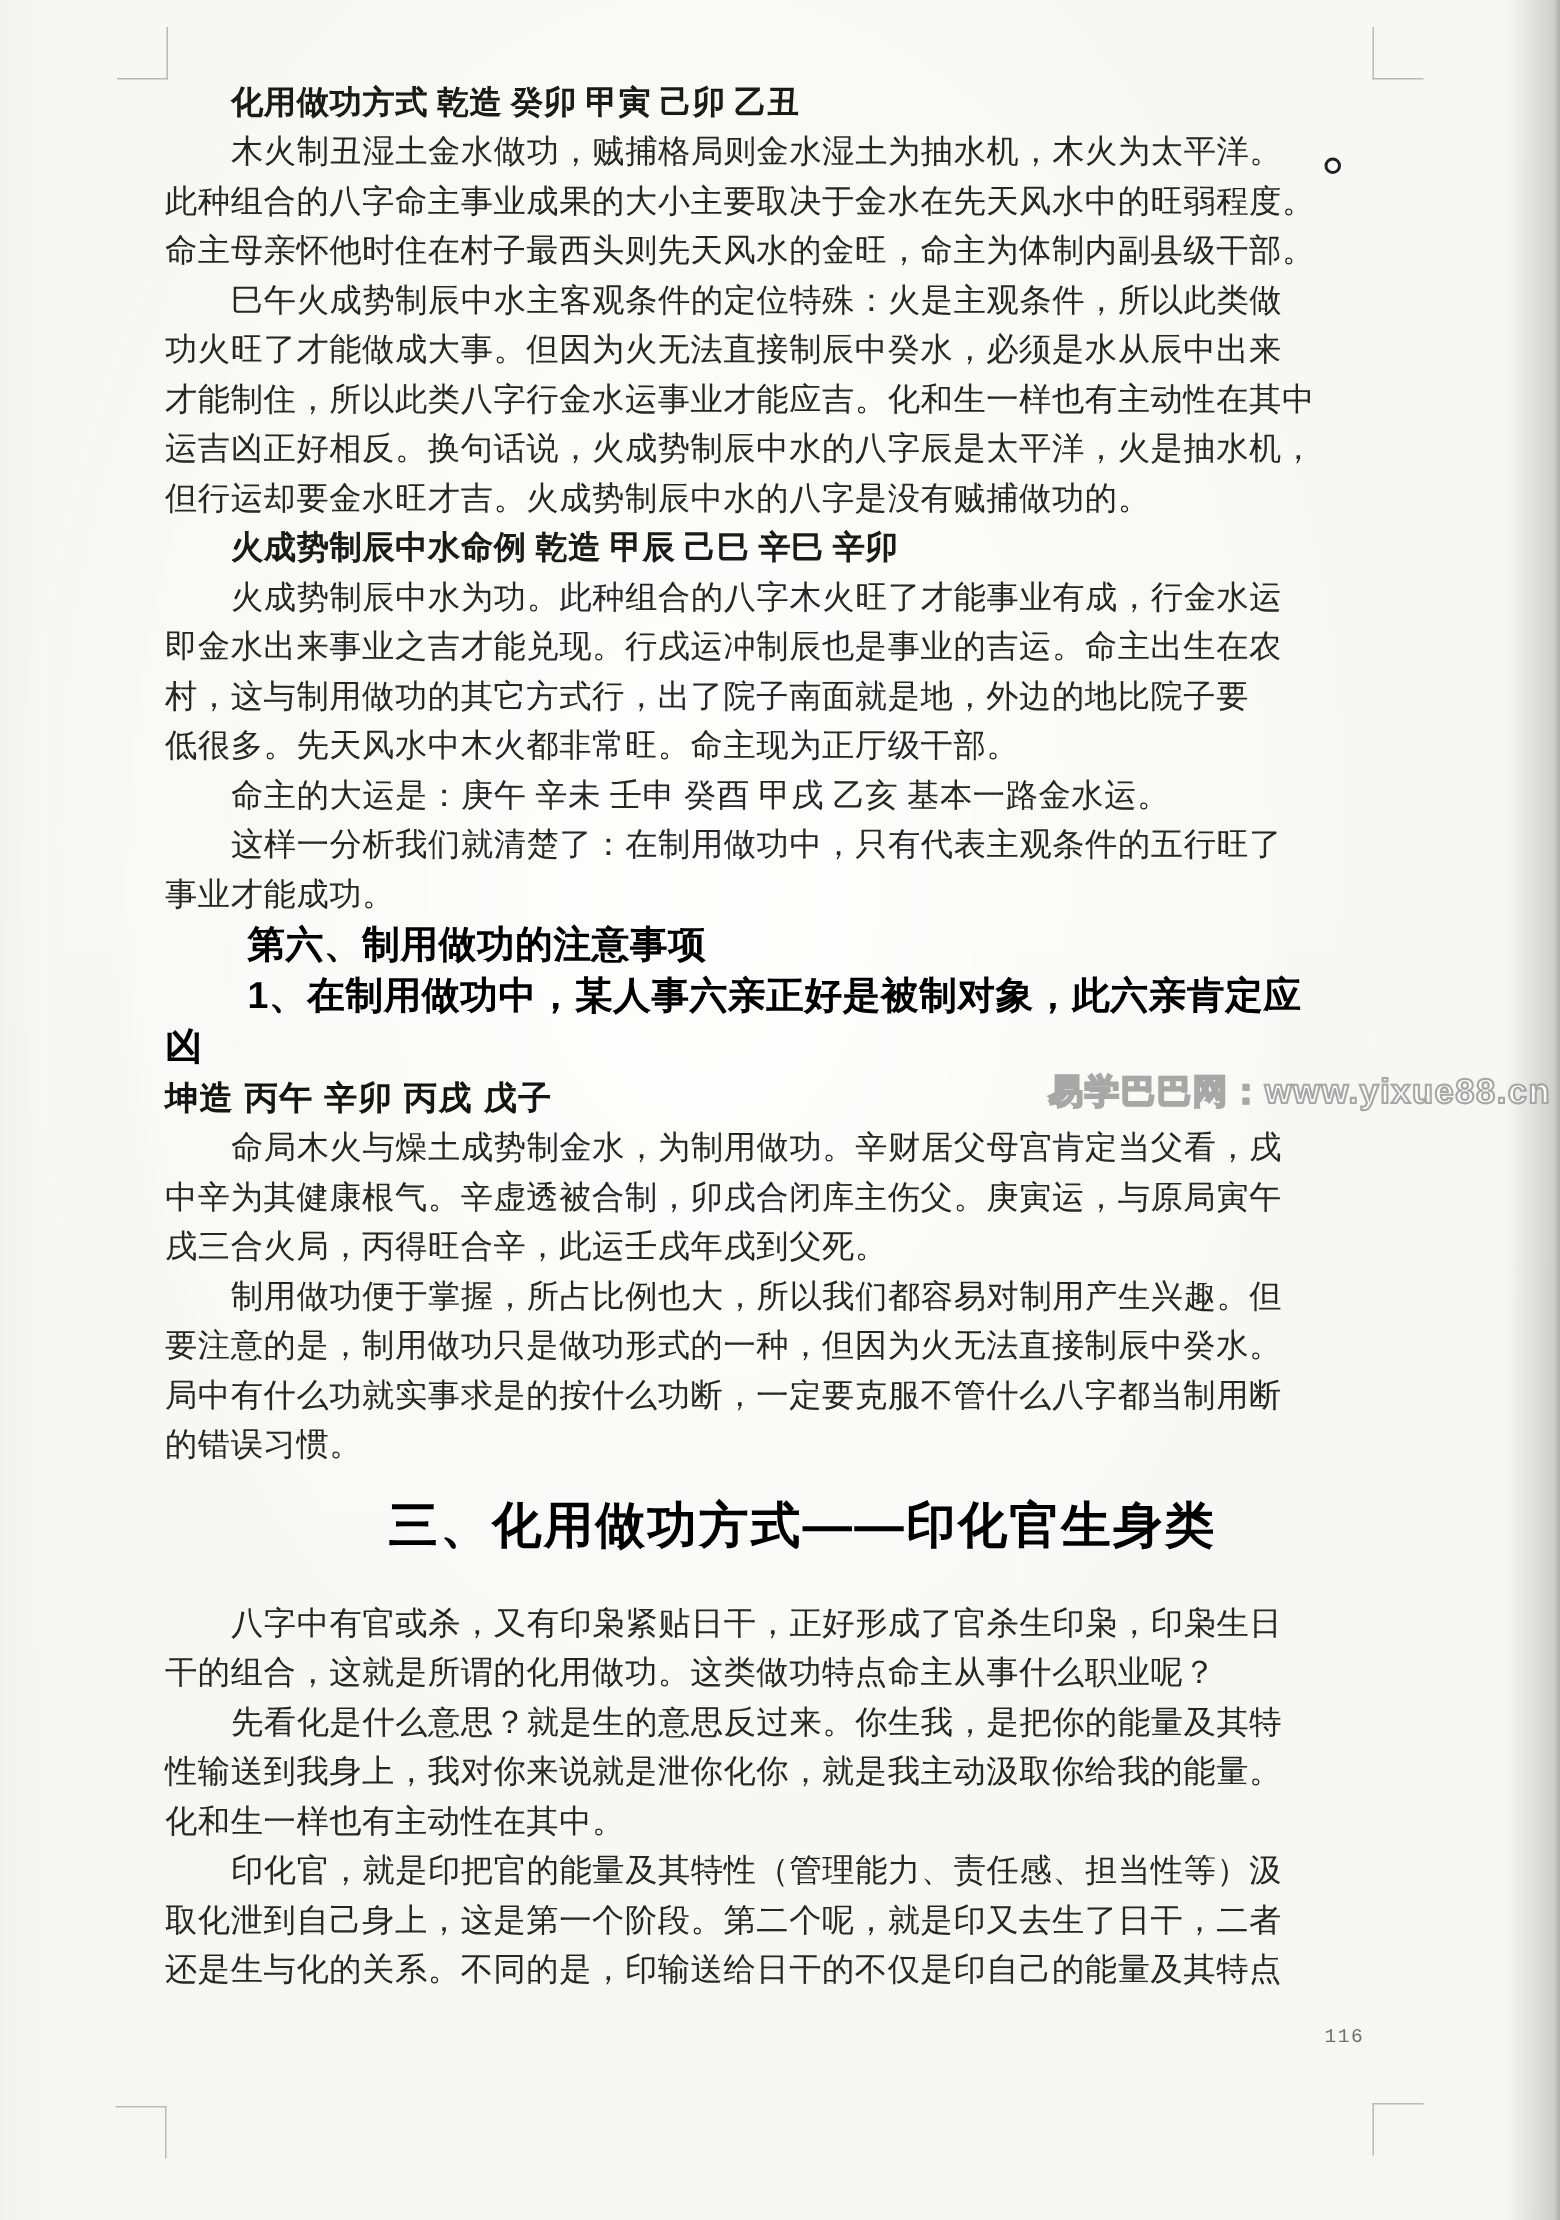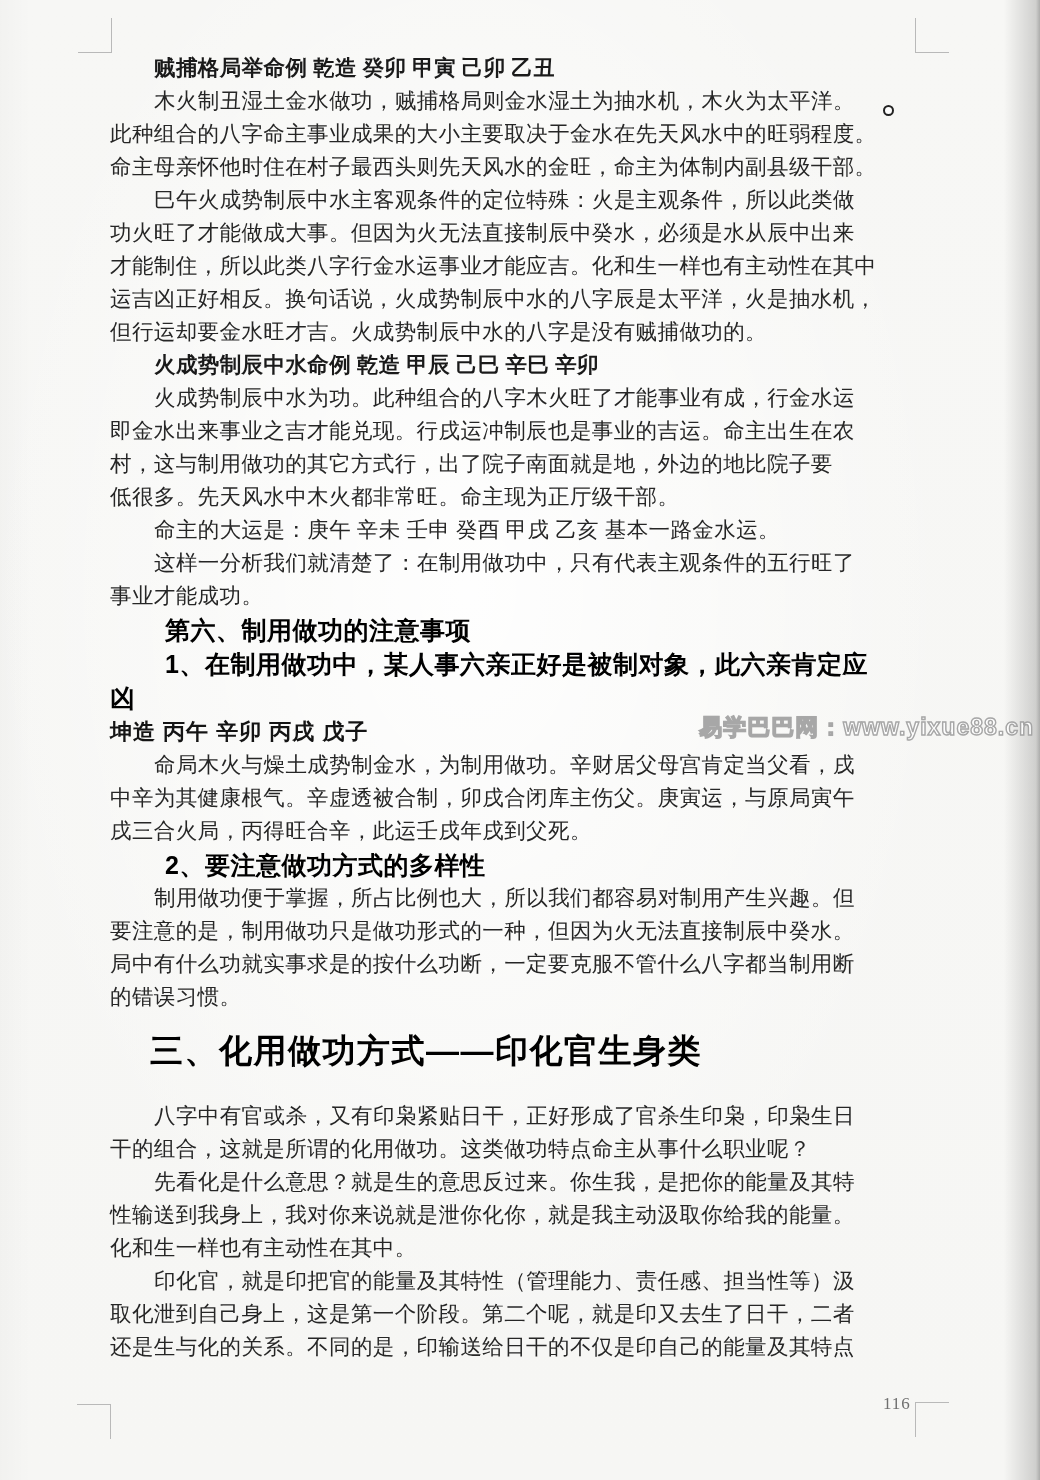--- a/index.html
+++ b/index.html
@@ -32,43 +32,43 @@
     font-weight: bold; font-size: 22px; line-height: 34px; color: #141414; letter-spacing: 1px;
   }
   .r-sub {
     font-family: "Liberation Sans", "DejaVu Sans", sans-serif;
     font-weight: 900; font-size: 25px; line-height: 34px; color: #000; letter-spacing: 0.5px;
   }
   .r-sub.ind { padding-left: 55px; }
   .r-main {
     font-family: "Liberation Sans", "DejaVu Sans", sans-serif;
     font-weight: 900; font-size: 33px; line-height: 44px; color: #000;
-    margin: 15px 0 27px 40px; letter-spacing: 1.5px;
+    margin: 15px 0 27px 40px; letter-spacing: 1.5px; text-align: center;
   }
   .ind { padding-left: 44px; }
   .r-sub.ind { padding-left: 55px; }
 
   
   .watermark {
     position: absolute; top: 712px; right: 6px;
     text-align: right;
     font-family: "Liberation Sans", "DejaVu Sans", sans-serif;
     font-weight: bold; font-size: 23px; line-height: 31px;
     color: #ffffff;
     -webkit-text-stroke: 1.4px #a3a3a3;
     text-shadow: 0 0 1px #b5b5b5;
     letter-spacing: 1px;
     opacity: 0.95;
   }
 
   
   .page-number {
-    position: absolute; left: 883px; top: 1394px;
-    font-family: Liberation Serif, serif;
-    font-size: 17px; color: #6f6f6f; letter-spacing: 1px;
+    position: absolute; left: 883px; top: 1350px;
+    font-family: Liberation Mono, monospace;
+    font-size: 13px; color: #6f6f6f; letter-spacing: 1px;
   }
 
   
   .mark { position: absolute; width: 33px; height: 34px; }
   .mark-tl { left: 78px;  top: 18px;   border-right: 1px solid #b9b9b9; border-bottom: 1px solid #b9b9b9; }
   .mark-tr { left: 915px; top: 18px;   border-left: 1px solid #b9b9b9;  border-bottom: 1px solid #b9b9b9; }
   .mark-bl { left: 77px;  top: 1404px; border-right: 1px solid #b9b9b9; border-top: 1px solid #b9b9b9; }
   .mark-br { left: 915px; top: 1402px; border-left: 1px solid #b9b9b9;  border-top: 1px solid #b9b9b9; }
 
   
@@ -84,21 +84,21 @@
 <div class="page">
 
   <div class="mark mark-tl"></div>
   <div class="mark mark-tr"></div>
   <div class="mark mark-bl"></div>
   <div class="mark mark-br"></div>
 
   <div class="artifact-dot"></div>
 
   <div class="text-column">
-      <div class="ln r-bold ind">贼捕格局举命例 乾造 癸卯 甲寅 己卯 乙丑</div>
+      <div class="ln r-bold ind">化用做功方式 乾造 癸卯 甲寅 己卯 乙丑</div>
       <div class="ln r-body ind">木火制丑湿土金水做功，贼捕格局则金水湿土为抽水机，木火为太平洋。</div>
       <div class="ln r-body">此种组合的八字命主事业成果的大小主要取决于金水在先天风水中的旺弱程度。</div>
       <div class="ln r-body">命主母亲怀他时住在村子最西头则先天风水的金旺，命主为体制内副县级干部。</div>
       <div class="ln r-body ind">巳午火成势制辰中水主客观条件的定位特殊：火是主观条件，所以此类做</div>
       <div class="ln r-body">功火旺了才能做成大事。但因为火无法直接制辰中癸水，必须是水从辰中出来</div>
       <div class="ln r-body">才能制住，所以此类八字行金水运事业才能应吉。化和生一样也有主动性在其中</div>
       <div class="ln r-body">运吉凶正好相反。换句话说，火成势制辰中水的八字辰是太平洋，火是抽水机，</div>
       <div class="ln r-body">但行运却要金水旺才吉。火成势制辰中水的八字是没有贼捕做功的。</div>
       <div class="ln r-bold ind">火成势制辰中水命例 乾造 甲辰 己巳 辛巳 辛卯</div>
       <div class="ln r-body ind">火成势制辰中水为功。此种组合的八字木火旺了才能事业有成，行金水运</div>
@@ -108,21 +108,20 @@
       <div class="ln r-body ind">命主的大运是：庚午 辛未 壬申 癸酉 甲戌 乙亥 基本一路金水运。</div>
       <div class="ln r-body ind">这样一分析我们就清楚了：在制用做功中，只有代表主观条件的五行旺了</div>
       <div class="ln r-body">事业才能成功。</div>
       <div class="ln r-sub ind">第六、制用做功的注意事项</div>
       <div class="ln r-sub ind">1、在制用做功中，某人事六亲正好是被制对象，此六亲肯定应</div>
       <div class="ln r-sub">凶</div>
       <div class="ln r-gz">坤造 丙午 辛卯 丙戌 戊子</div>
       <div class="ln r-body ind">命局木火与燥土成势制金水，为制用做功。辛财居父母宫肯定当父看，戌</div>
       <div class="ln r-body">中辛为其健康根气。辛虚透被合制，卯戌合闭库主伤父。庚寅运，与原局寅午</div>
       <div class="ln r-body">戌三合火局，丙得旺合辛，此运壬戌年戌到父死。</div>
-      <div class="ln r-sub ind">2、要注意做功方式的多样性</div>
       <div class="ln r-body ind">制用做功便于掌握，所占比例也大，所以我们都容易对制用产生兴趣。但</div>
       <div class="ln r-body">要注意的是，制用做功只是做功形式的一种，但因为火无法直接制辰中癸水。</div>
       <div class="ln r-body">局中有什么功就实事求是的按什么功断，一定要克服不管什么八字都当制用断</div>
       <div class="ln r-body">的错误习惯。</div>
       <div class="ln r-main">三、化用做功方式——印化官生身类</div>
       <div class="ln r-body ind">八字中有官或杀，又有印枭紧贴日干，正好形成了官杀生印枭，印枭生日</div>
       <div class="ln r-body">干的组合，这就是所谓的化用做功。这类做功特点命主从事什么职业呢？</div>
       <div class="ln r-body ind">先看化是什么意思？就是生的意思反过来。你生我，是把你的能量及其特</div>
       <div class="ln r-body">性输送到我身上，我对你来说就是泄你化你，就是我主动汲取你给我的能量。</div>
       <div class="ln r-body">化和生一样也有主动性在其中。</div>

